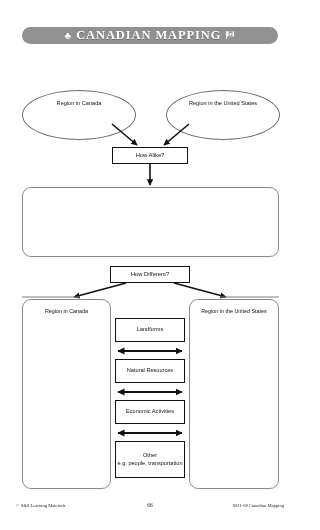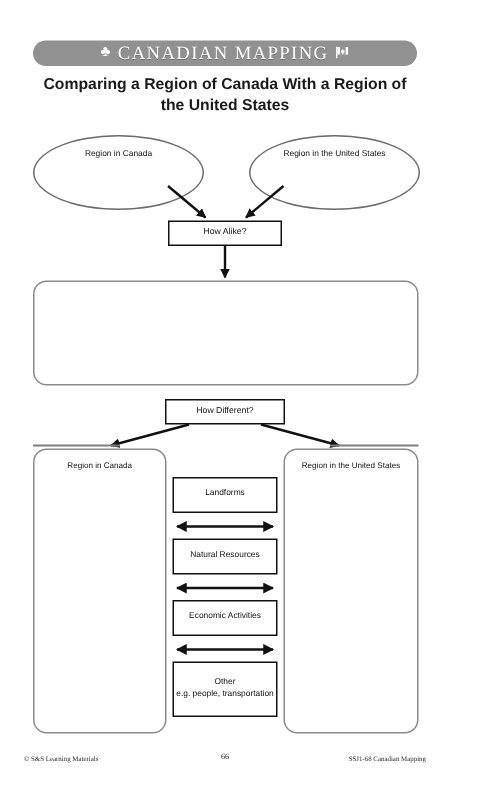--- a/index.html
+++ b/index.html
@@ -31,21 +31,21 @@
     background: #919191;
     border-radius: 9px;
     display: flex;
     align-items: center;
     justify-content: center;
     gap: 5px;
   }
   .banner-title {
     color: #ffffff;
     font-family: "Liberation Serif", serif;
-    font-weight: normal;
+    font-weight: bold;
     font-size: 12.5px;
     letter-spacing: 0.9px;
     line-height: 1;
     white-space: nowrap;
     text-shadow: 0 1px 0 rgba(0,0,0,0.25);
   }
   .leaf-icon {
     color: #ffffff;
     font-size: 10px;
     line-height: 1;
@@ -198,21 +198,20 @@
     <span class="flag-icon">
       <svg width="9" height="8" viewBox="0 0 9 8">
         <rect x="0" y="0" width="0.9" height="8" fill="#ffffff"></rect>
         <rect x="0.9" y="0.4" width="7.2" height="5" fill="#ffffff"></rect>
         <rect x="2.6" y="0.4" width="3.8" height="5" fill="#919191"></rect>
         <path d="M4.5 1.4 L5 2.6 L5.9 2.3 L5.4 3.4 L6.1 3.6 L4.9 4.3 L5.05 5.1 L4.5 4.8 L3.95 5.1 L4.1 4.3 L2.9 3.6 L3.6 3.4 L3.1 2.3 L4 2.6 Z" fill="#ffffff"></path>
       </svg>
     </span>
   </div>
 
-  <div class="sheet-title">Comparing a Region of Canada With a Region of the United States</div>
 
   <div class="oval" id="oval-canada">
     <div class="oval-label">Region in Canada</div>
   </div>
   <div class="oval" id="oval-usa">
     <div class="oval-label">Region in the United States</div>
   </div>
 
   <div class="flowbox" id="box-how-alike">
     <span>How Alike?</span>

